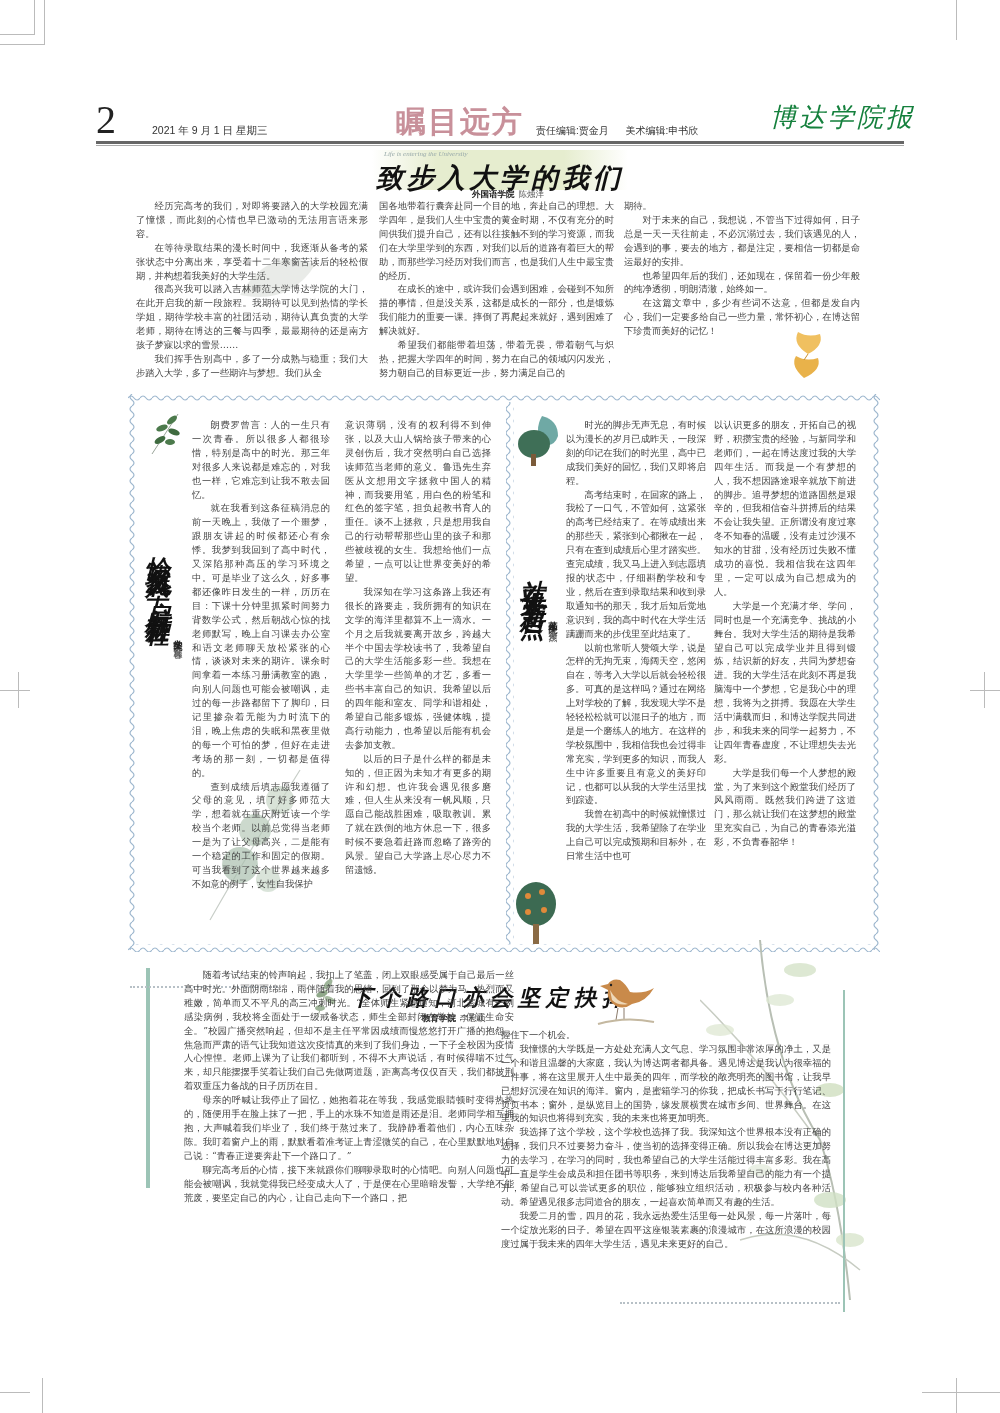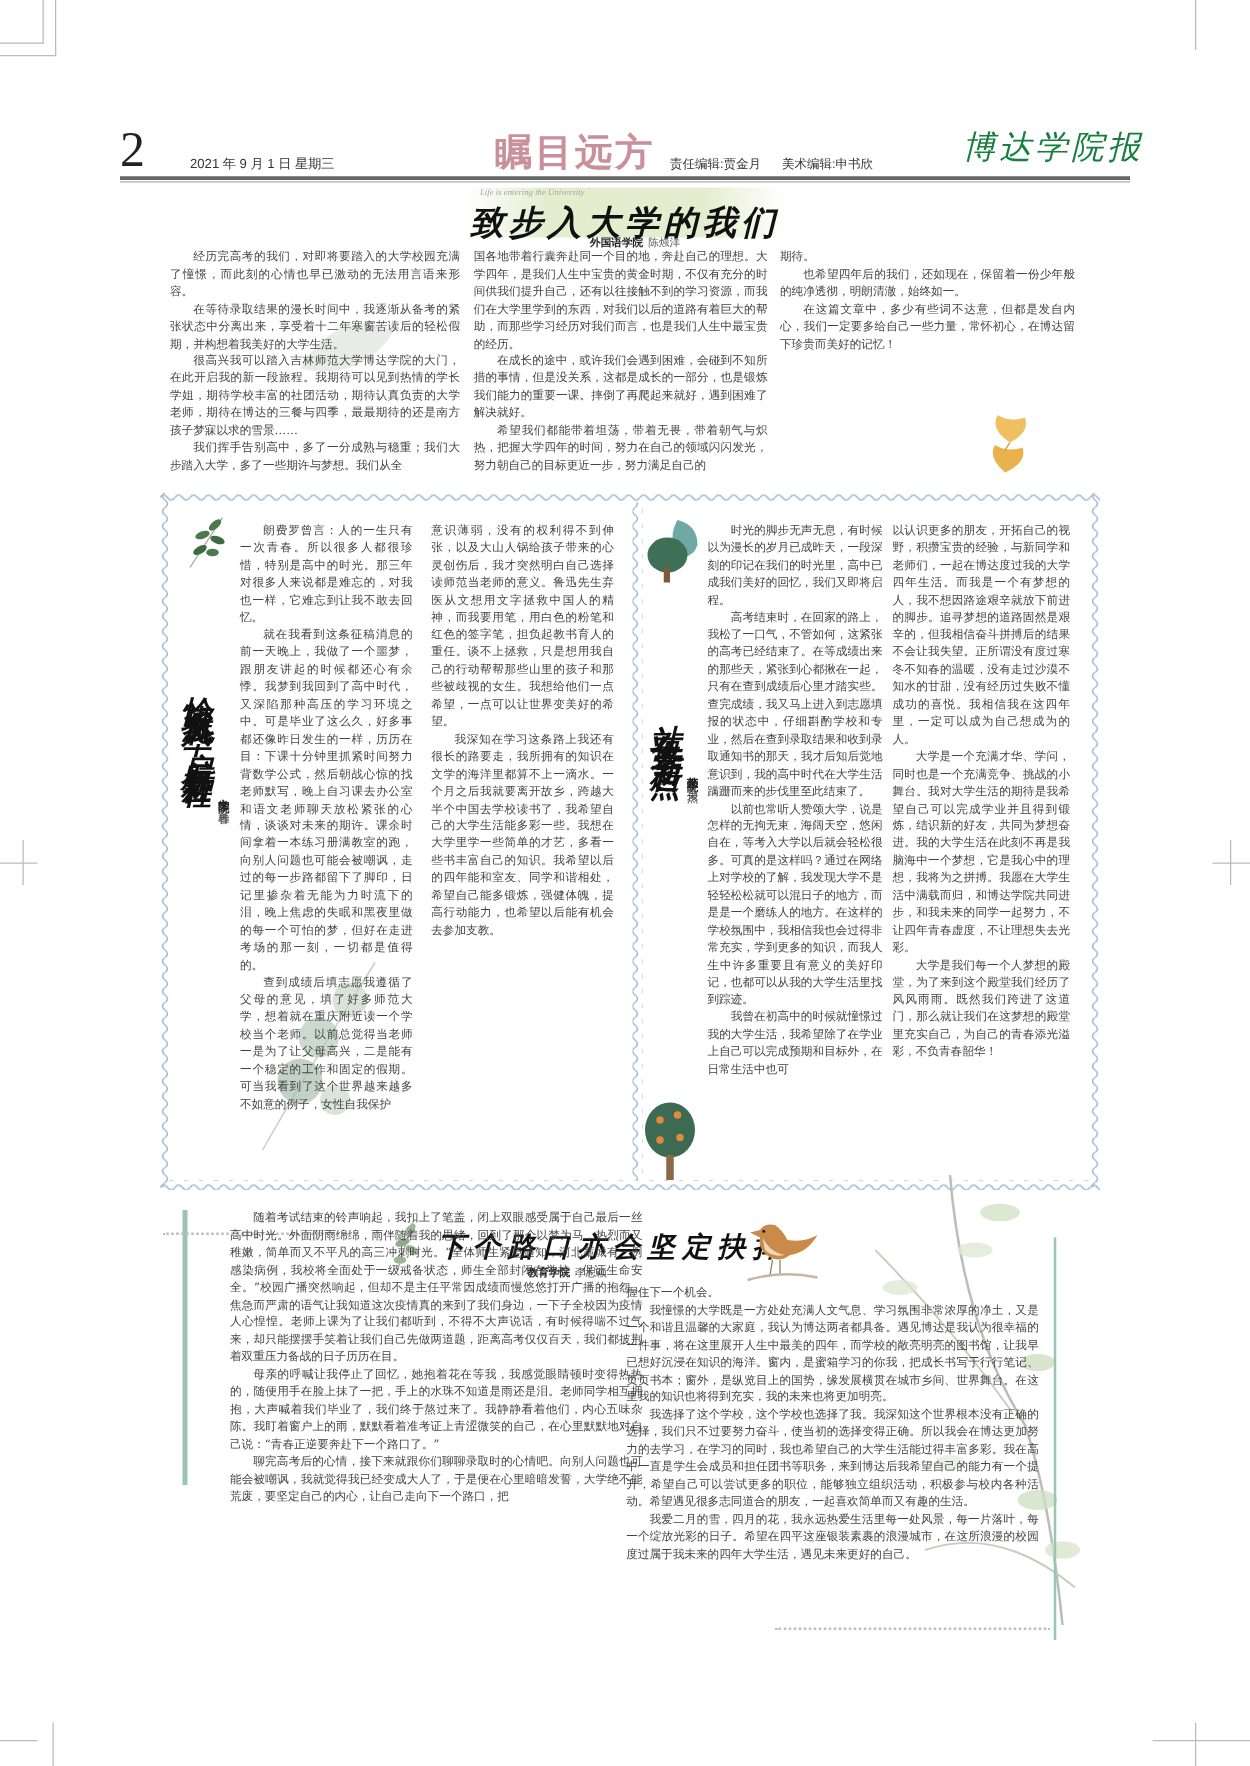--- a/index.html
+++ b/index.html
@@ -76,20 +76,21 @@
   <p>很高兴我可以踏入吉林师范大学博达学院的大门，在此开启我的新一段旅程。我期待可以见到热情的学长学姐，期待学校丰富的社团活动，期待认真负责的大学老师，期待在博达的三餐与四季，最最期待的还是南方孩子梦寐以求的雪景……</p>
   <p>我们挥手告别高中，多了一分成熟与稳重；我们大步踏入大学，多了一些期许与梦想。我们从全</p>
 </div>
 <div class="col" style="left:379px;top:199px;width:235px;">
   <p class="cont">国各地带着行囊奔赴同一个目的地，奔赴自己的理想。大学四年，是我们人生中宝贵的黄金时期，不仅有充分的时间供我们提升自己，还有以往接触不到的学习资源，而我们在大学里学到的东西，对我们以后的道路有着巨大的帮助，而那些学习经历对我们而言，也是我们人生中最宝贵的经历。</p>
   <p>在成长的途中，或许我们会遇到困难，会碰到不知所措的事情，但是没关系，这都是成长的一部分，也是锻炼我们能力的重要一课。摔倒了再爬起来就好，遇到困难了解决就好。</p>
   <p>希望我们都能带着坦荡，带着无畏，带着朝气与炽热，把握大学四年的时间，努力在自己的领域闪闪发光，努力朝自己的目标更近一步，努力满足自己的</p>
 </div>
 <div class="col" style="left:624px;top:199px;width:236px;">
   <p class="cont">期待。</p>
+  <p>对于未来的自己，我想说，不管当下过得如何，日子总是一天一天往前走，不必沉溺过去，我们该遇见的人，会遇到的事，要去的地方，都是注定，要相信一切都是命运最好的安排。</p>
   <p>也希望四年后的我们，还如现在，保留着一份少年般的纯净透彻，明朗清澈，始终如一。</p>
   <p>在这篇文章中，多少有些词不达意，但都是发自内心，我们一定要多给自己一些力量，常怀初心，在博达留下珍贵而美好的记忆！</p>
 </div>
 <svg class="abs" style="left:790px;top:330px;" width="36" height="52" viewBox="0 0 36 52">
   <path d="M18 24 Q2 14 8 2 Q18 8 30 4 Q34 16 18 24Z" fill="#f0c060"></path>
   <path d="M14 48 Q0 36 6 26 Q16 32 28 28 Q32 40 14 48Z" fill="#e9b24a"></path>
   <path d="M18 24 L14 30" stroke="#c99030" stroke-width="1"></path>
 </svg>
 
 <svg class="abs" style="left:128px;top:394px;" width="752" height="560" viewBox="0 0 752 560">
@@ -128,20 +129,21 @@
   <circle cx="68" cy="120" r="12" fill="#c2d2c2" opacity="0.6"></circle>
 </svg>
 <div class="col" style="left:192px;top:418px;width:138px;">
   <p>朗费罗曾言：人的一生只有一次青春。所以很多人都很珍惜，特别是高中的时光。那三年对很多人来说都是难忘的，对我也一样，它难忘到让我不敢去回忆。</p>
   <p>就在我看到这条征稿消息的前一天晚上，我做了一个噩梦，跟朋友讲起的时候都还心有余悸。我梦到我回到了高中时代，又深陷那种高压的学习环境之中。可是毕业了这么久，好多事都还像昨日发生的一样，历历在目：下课十分钟里抓紧时间努力背数学公式，然后朝战心惊的找老师默写，晚上自习课去办公室和语文老师聊天放松紧张的心情，谈谈对未来的期许。课余时间拿着一本练习册满教室的跑，向别人问题也可能会被嘲讽，走过的每一步路都留下了脚印，日记里掺杂着无能为力时流下的泪，晚上焦虑的失眠和黑夜里做的每一个可怕的梦，但好在走进考场的那一刻，一切都是值得的。</p>
   <p>查到成绩后填志愿我遵循了父母的意见，填了好多师范大学，想着就在重庆附近读一个学校当个老师。以前总觉得当老师一是为了让父母高兴，二是能有一个稳定的工作和固定的假期。可当我看到了这个世界越来越多不如意的例子，女性自我保护</p>
 </div>
 <div class="col" style="left:345px;top:418px;width:146px;">
   <p class="cont">意识薄弱，没有的权利得不到伸张，以及大山人锅给孩子带来的心灵创伤后，我才突然明白自己选择读师范当老师的意义。鲁迅先生弃医从文想用文字拯救中国人的精神，而我要用笔，用白色的粉笔和红色的签字笔，担负起教书育人的重任。谈不上拯救，只是想用我自己的行动帮帮那些山里的孩子和那些被歧视的女生。我想给他们一点希望，一点可以让世界变美好的希望。</p>
   <p>我深知在学习这条路上我还有很长的路要走，我所拥有的知识在文学的海洋里都算不上一滴水。一个月之后我就要离开故乡，跨越大半个中国去学校读书了，我希望自己的大学生活能多彩一些。我想在大学里学一些简单的才艺，多看一些书丰富自己的知识。我希望以后的四年能和室友、同学和谐相处，希望自己能多锻炼，强健体魄，提高行动能力，也希望以后能有机会去参加支教。</p>
+  <p>以后的日子是什么样的都是未知的，但正因为未知才有更多的期许和幻想。也许我会遇见很多磨难，但人生从来没有一帆风顺，只愿自己能战胜困难，吸取教训。累了就在跌倒的地方休息一下，很多时候不要急着赶路而忽略了路旁的风景。望自己大学路上尽心尽力不留遗憾。</p>
 </div>
 
 <svg class="abs" style="left:514px;top:414px;" width="48" height="54" viewBox="0 0 48 54">
   <path d="M28 2 Q44 6 44 22 Q40 34 28 30 Q20 16 28 2Z" fill="#6fa9a5"></path>
   <ellipse cx="20" cy="30" rx="16" ry="14" fill="#3f6f57"></ellipse>
   <rect x="17" y="40" width="5" height="12" fill="#7b5b3a"></rect>
 </svg>
 <div class="vtitle" style="left:516px;top:560px;height:200px;">站在大学新起点</div>
 <div class="vby" style="left:546px;top:614px;">
   <span>艺术学院</span><i>马俊杰</i>

